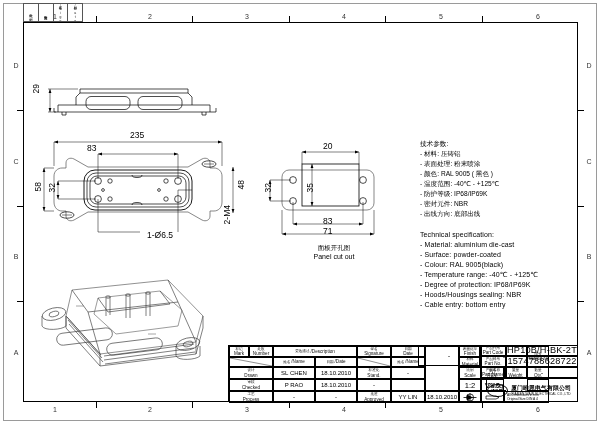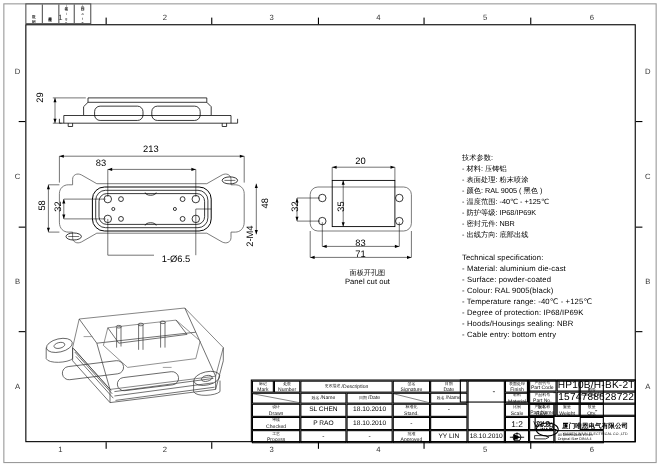--- a/index.html
+++ b/index.html
@@ -211,21 +211,21 @@
     </g>
 
     <g stroke="#000" stroke-width="0.5" fill="none">
       <path d="M58,59 L58,92 M100,92 L58,92"></path>
     </g>
 
     <g stroke="#000" stroke-width="0.5" fill="none">
       <path d="M138,50 L138,92 M152,50 L138,50"></path>
     </g>
   </svg>
-  <div class="dim" style="left:130px;top:130px;">213</div>
+  <div class="dim" style="left:130px;top:130px;">235</div>
   <div class="dim" style="left:87px;top:143px;">83</div>
   <div class="dim v" style="left:33px;top:182px;">58</div>
   <div class="dim v" style="left:47px;top:183px;">32</div>
   <div class="dim" style="left:147px;top:230px;">1-Ø6.5</div>
   <div class="dim v" style="left:222px;top:205px;">2-M4</div>
 
   <svg style="position:absolute;left:226px;top:163px;" width="14" height="55" viewBox="0 0 14 55">
     <g stroke="#000" stroke-width="0.5" fill="none">
       <path d="M7,4 L7,50"></path>
       <path d="M7,4 l-1.4,4 l2.8,0 z" fill="#000" stroke="none"></path>

